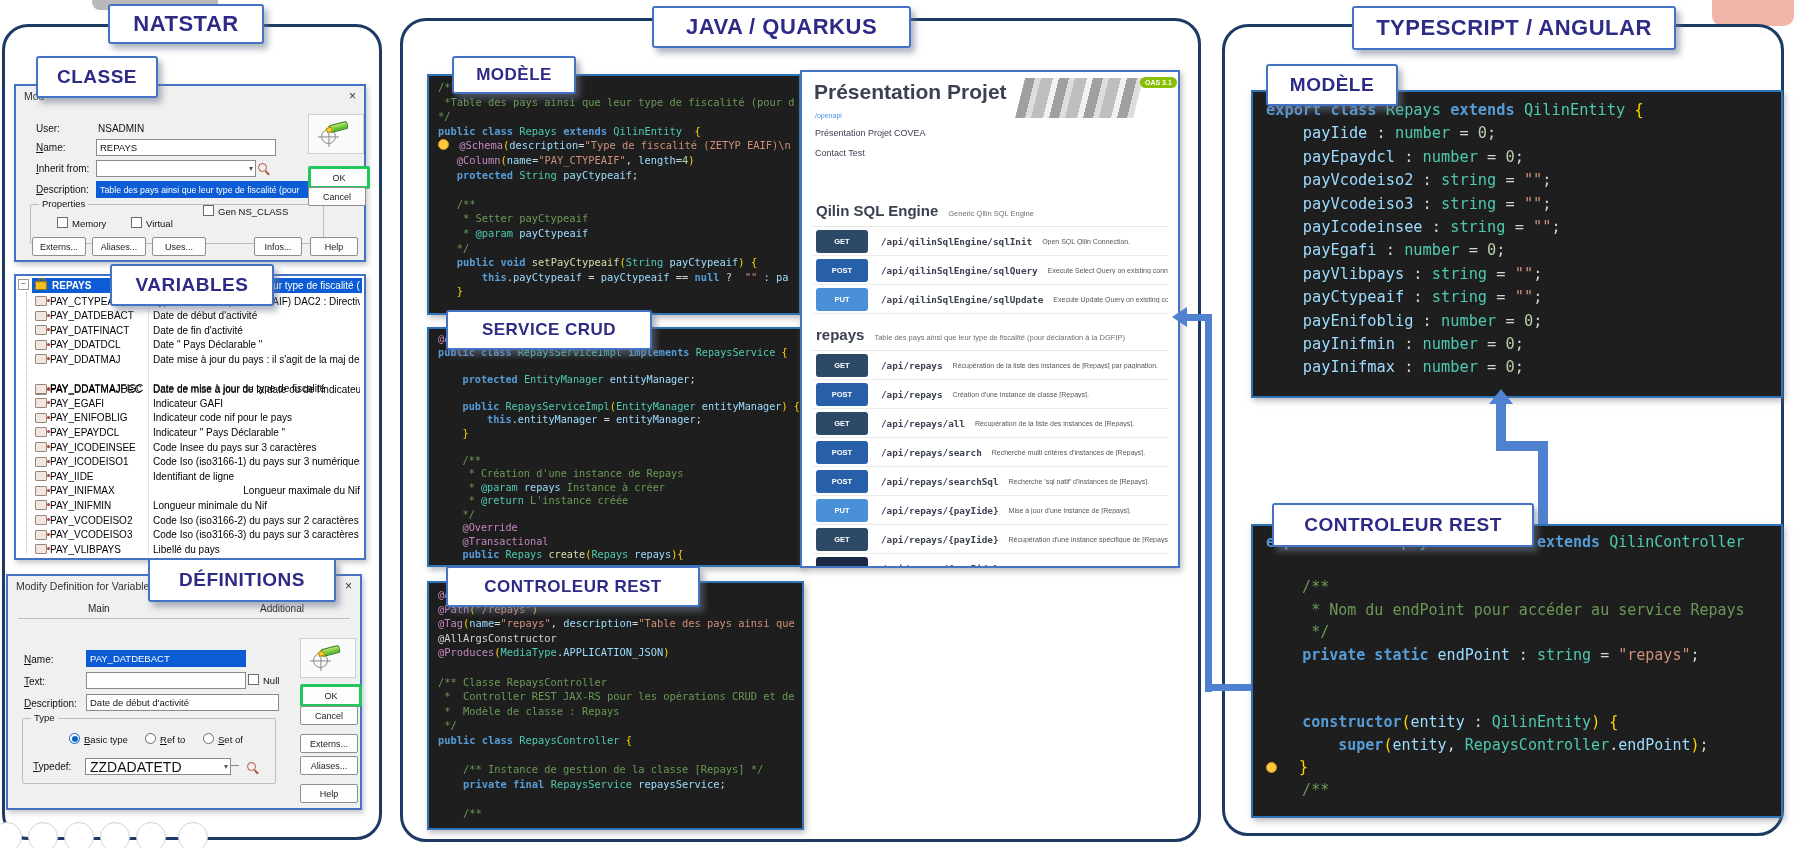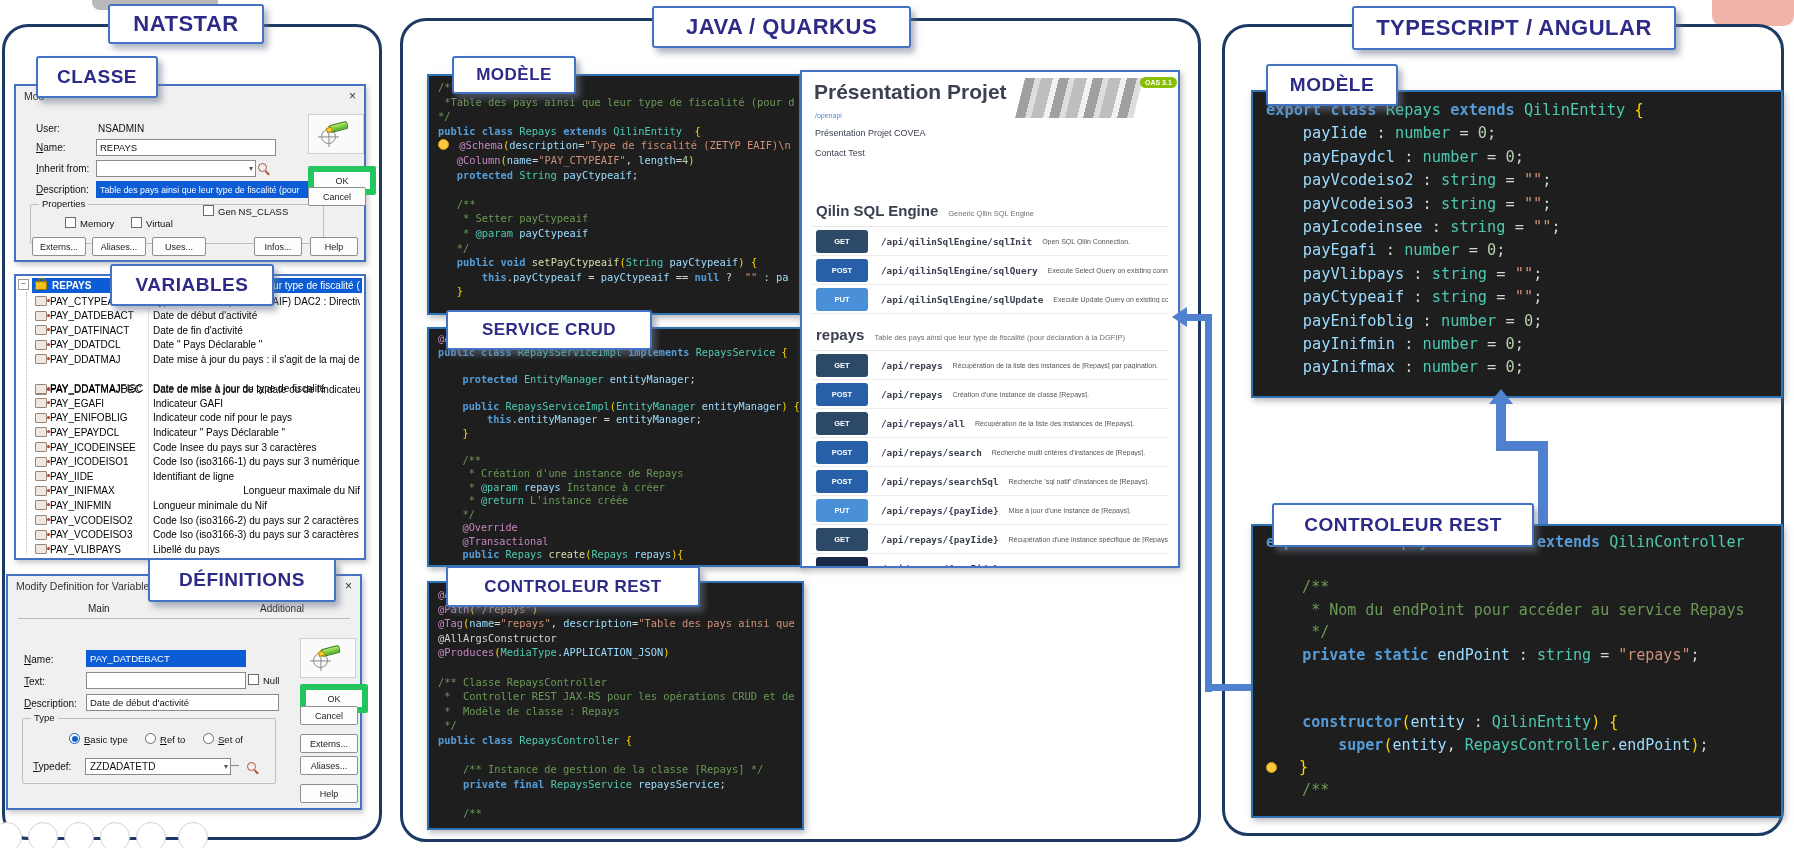--- a/index.html
+++ b/index.html
@@ -25,21 +25,21 @@
   .uf{display:inline-block;}
   .uf::first-letter{text-decoration:underline;}
   .winput{position:absolute;background:#fff;border:1px solid #8a8a8a;height:15px;font-size:9.5px;
     display:flex;align-items:center;padding:0 3px;overflow:hidden;white-space:nowrap;}
   .winput.sel{background:#0b5cd5;color:#fff;border-color:#0b5cd5;}
   .wdrop{position:absolute;background:#fff;border:1px solid #8a8a8a;height:15px;font-size:9.5px;
     display:flex;align-items:center;justify-content:space-between;padding:0 2px 0 4px;}
   .wdrop .car{color:#555;font-size:8px;}
   .wbtn{position:absolute;height:17px;background:#fdfdfd;border:1px solid #8f8f8f;border-radius:2px;
     font-size:9px;display:flex;align-items:center;justify-content:center;color:#222;}
-  .wbtn.def{border:6px solid #22c55e;}
+  .wbtn.def{border:3px solid #22c55e;}
   .grp{position:absolute;border:1px solid #bdbdbd;border-radius:2px;}
   .grp>.gt{position:absolute;top:-7px;left:8px;background:#f0f0f0;padding:0 3px;font-size:9.5px;}
   .cb{display:inline-block;width:9px;height:9px;border:1px solid #6b6b6b;background:#fff;vertical-align:-1px;margin-right:4px;}
   .rb{display:inline-block;width:9px;height:9px;border:1px solid #6b6b6b;border-radius:50%;background:#fff;vertical-align:-1px;margin-right:4px;position:relative;}
   .rb.on{border-color:#1062c4;}
   .rb.on::after{content:"";position:absolute;left:1.5px;top:1.5px;width:6px;height:6px;border-radius:50%;background:#1062c4;}
   .mag{display:inline-block;width:7px;height:7px;border:1.5px solid #b0523a;border-radius:50%;position:relative;}
   .mag::after{content:"";position:absolute;width:5px;height:1.5px;background:#b0523a;transform:rotate(45deg);right:-4px;bottom:-2px;}
   .iconbox{position:absolute;border:1px solid #cfcfcf;background:#fafafa;}
   .crossh{position:absolute;width:13px;height:13px;border:1.2px solid #888;border-radius:50%;}
@@ -160,21 +160,21 @@
         <span></span>
         <span class="car">▾</span>
       </div>
     <span class="mag" style="position:absolute;left:242px;top:77px;"></span>
 
     <div class="flabel uf" style="left:20px;top:98px;">Description:</div>
     <div class="winput sel" style="left:80px;top:95px;width:218px;font-size:8.8px;">Table des pays ainsi que leur type de fiscalité (pour</div>
 
     <div class="grp" style="left:14px;top:118px;width:292px;height:38px;">
       <span class="gt">Properties</span>
-      <span style="position:absolute;left:34px;top:12px;font-size:9.5px;"><span class="cb"></span><span>Memory</span></span>
+      <span style="position:absolute;left:26px;top:12px;font-size:9.5px;"><span class="cb"></span><span>Memory</span></span>
       <span style="position:absolute;left:100px;top:12px;font-size:9.5px;"><span class="cb"></span><span>Virtual</span></span>
       <span style="position:absolute;left:172px;top:0;font-size:9.5px;"><span class="cb"></span><span>Gen NS_CLASS</span></span>
     </div>
 
     <div class="wbtn" style="left:16px;top:151px;width:52px;">Externs...</div>
     <div class="wbtn" style="left:76px;top:151px;width:52px;">Aliases...</div>
     <div class="wbtn" style="left:136px;top:151px;width:52px;">Uses...</div>
     <div class="wbtn" style="left:238px;top:151px;width:46px;">Infos...</div>
     <div class="wbtn" style="left:294px;top:151px;width:46px;">Help</div>
 
@@ -312,21 +312,21 @@
     <div class="flabel uf" style="left:16px;top:122px;">Description:</div>
     <div class="winput" style="left:78px;top:118px;width:185px;">Date de début d'activité</div>
 
     <div class="grp" style="left:14px;top:142px;width:252px;height:64px;">
       <span class="gt">Type</span>
       <span style="position:absolute;left:46px;top:14px;font-size:9.5px;"><span class="rb on"></span><span class="uf">Basic type</span></span>
       <span style="position:absolute;left:122px;top:14px;font-size:9.5px;"><span class="rb"></span><span class="uf">Ref to</span></span>
       <span style="position:absolute;left:180px;top:14px;font-size:9.5px;"><span class="rb"></span><span class="uf">Set of</span></span>
       <div class="flabel uf" style="left:10px;top:42px;">Typedef:</div>
       <div class="wdrop" style="left:62px;top:39px;width:138px;">
-          <span style="font-size:10px;">ZZDADATETD</span>
+          <span style="font-size:14px;">ZZDADATETD</span>
           <span class="car">▾</span>
         </div>
       <span style="position:absolute;left:208px;top:46px;width:8px;border-top:1px solid #888;"></span>
       <span class="mag" style="position:absolute;left:224px;top:43px;"></span>
     </div>
 
     <div class="iconbox" style="left:292px;top:62px;width:54px;height:38px;">
       <span class="crossh" style="left:12px;top:14px;"></span>
       <span class="pen" style="left:20px;top:8px;"></span>
     </div>

